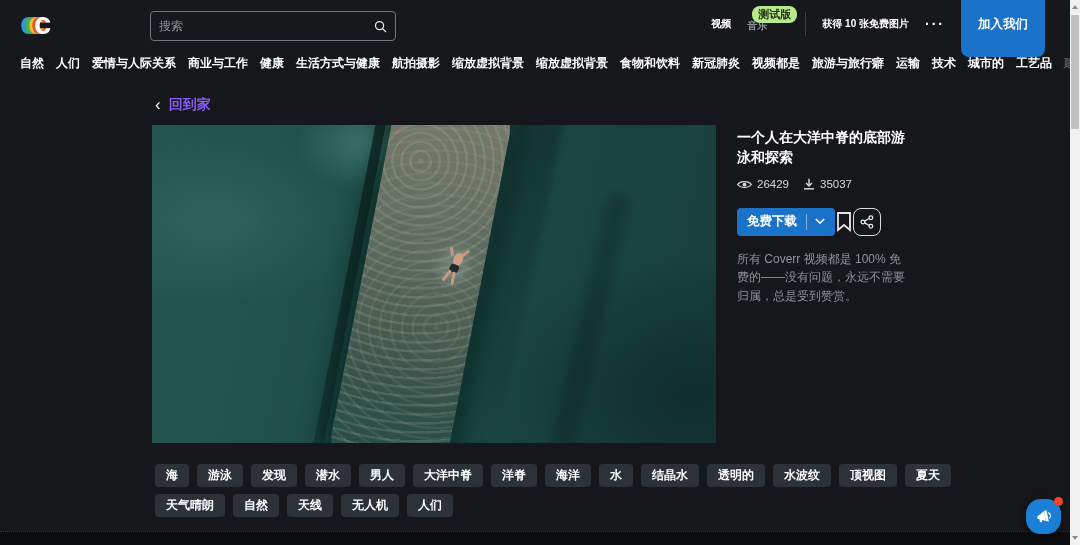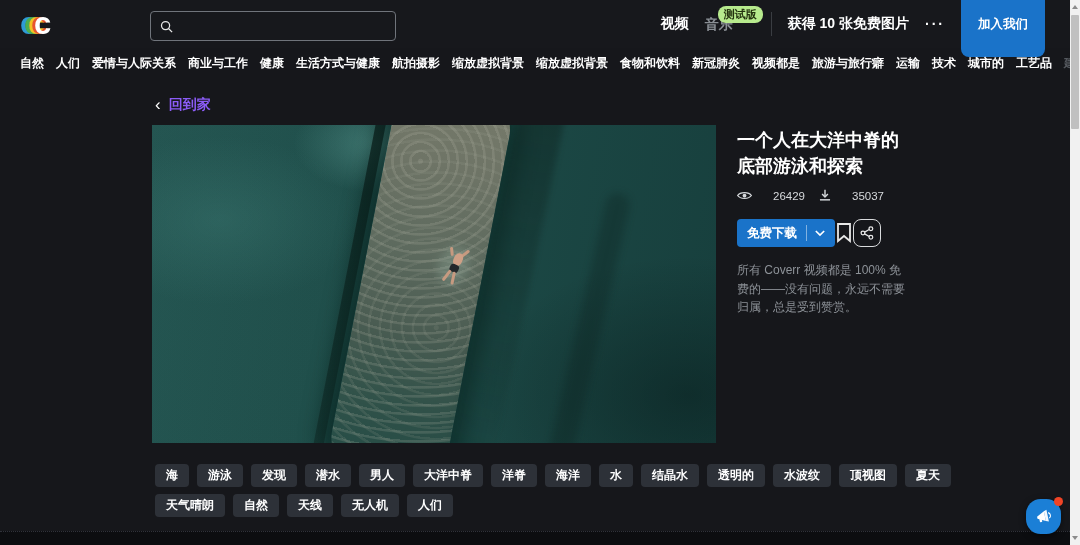--- a/index.html
+++ b/index.html
@@ -22,21 +22,21 @@
   .logo .rest { position:absolute; left:30px; top:0; color:#fff; font-weight:bold; font-size:31px; line-height:34px; letter-spacing:0; }
 
   .searchbox { position:absolute; left:150px; top:11px; width:246px; height:30px;
     border:1px solid #70747b; border-radius:4px; display:flex; align-items:center; background:transparent; }
   .searchbox input { flex:1; background:transparent; border:none; outline:none; color:#ddd;
     font-size:12px; padding:0 8px; font-family:inherit; }
   .searchbox input::placeholder { color:#8c9096; }
   .search-ic { width:30px; display:flex; align-items:center; justify-content:center; cursor:pointer; }
 
   .top-right { position:absolute; right:25px; top:0; height:48px; display:flex; align-items:center; gap:16px; }
-  .tr-link { font-size:14px; font-weight:bold; color:#fff; cursor:pointer; white-space:nowrap; }
+  .tr-link { font-size:10px; font-weight:bold; color:#fff; cursor:pointer; white-space:nowrap; }
   .tr-link.dim { color:#8a8f95; position:relative; }
   .beta-badge { position:absolute; top:-9px; right:-30px; background:#b7ea8d; color:#24320f;
     font-size:11px; font-weight:bold; padding:1px 6px; border-radius:8px; }
   .music-wrap { position:relative; margin-right:22px; }
   .vdiv { width:1px; height:24px; background:#3a3d42; }
   .dots { color:#fff; font-size:14px; font-weight:bold; letter-spacing:2px; cursor:pointer; }
   .join-btn { background:#1a73c9; color:#fff; font-size:12.5px; font-weight:bold;
     border:none; border-radius:8px; padding:24px 17px; cursor:pointer; font-family:inherit; }
 
   
@@ -91,23 +91,23 @@
     background:#c69a80; transform:rotate(-30deg); }
   .shorts { position:absolute; left:14px; top:20px; width:9px; height:8px; border-radius:3px;
     background:#23282b; }
   .leg1 { position:absolute; left:13px; top:27px; width:3px; height:13px; border-radius:2px;
     background:#c69a80; transform:rotate(14deg); }
   .leg2 { position:absolute; left:20px; top:27px; width:3px; height:13px; border-radius:2px;
     background:#c69a80; transform:rotate(-12deg); }
 
   
   .info { position:absolute; left:737px; top:127px; width:172px; }
-  .v-title { font-size:18px; font-weight:bold; color:#fff; line-height:1.45; }
+  .v-title { font-size:14px; font-weight:bold; color:#fff; line-height:1.45; }
   .stats { display:flex; align-items:center; gap:14px; margin-top:10px; color:#d6d9dc; font-size:11.5px; }
-  .stat { display:flex; align-items:center; gap:21px; }
+  .stat { display:flex; align-items:center; gap:5px; }
   .v-desc { margin-top:14px; color:#8d9298; font-size:12px; line-height:1.55; }
   .btn-row { display:flex; align-items:center; gap:1px; margin-top:17px; }
   .dl-btn { display:flex; align-items:center; background:#1a73c9; border:none; border-radius:4px;
     height:28px; padding:0 10px; cursor:pointer; font-family:inherit; }
   .dl-btn .lbl { color:#fff; font-size:12.5px; font-weight:bold; padding-right:9px; }
   .dl-btn .sep { width:1px; height:16px; background:rgba(255,255,255,0.45); }
   .dl-btn .car { padding-left:8px; display:flex; align-items:center; }
   .bm-btn { background:transparent; border:none; cursor:pointer; display:flex; padding:0; }
   .share-btn { background:transparent; border:1px solid #d9dbdd; border-radius:8px;
     width:28px; height:28px; display:flex; align-items:center; justify-content:center; cursor:pointer; }
@@ -146,20 +146,21 @@
   <div class="topbar">
     <div class="logo">
       <span class="c c1">c</span>
       <span class="c c2">c</span>
       <span class="c c3">c</span>
       <span class="c c4">c</span>
       <span class="c c5">c</span>
     </div>
 
     <div class="searchbox">
+      <input type="text" placeholder="搜索" style="">
       <span class="search-ic">
         <svg width="15" height="15" viewBox="0 0 24 24" fill="none" stroke="#e8e8e8" stroke-width="2">
           <circle cx="10.5" cy="10.5" r="6.5"></circle>
             <line x1="15.5" y1="15.5" x2="21" y2="21"></line>
         </svg>
       </span>
     </div>
 
     <div class="top-right">
       <span class="tr-link">视频</span>

